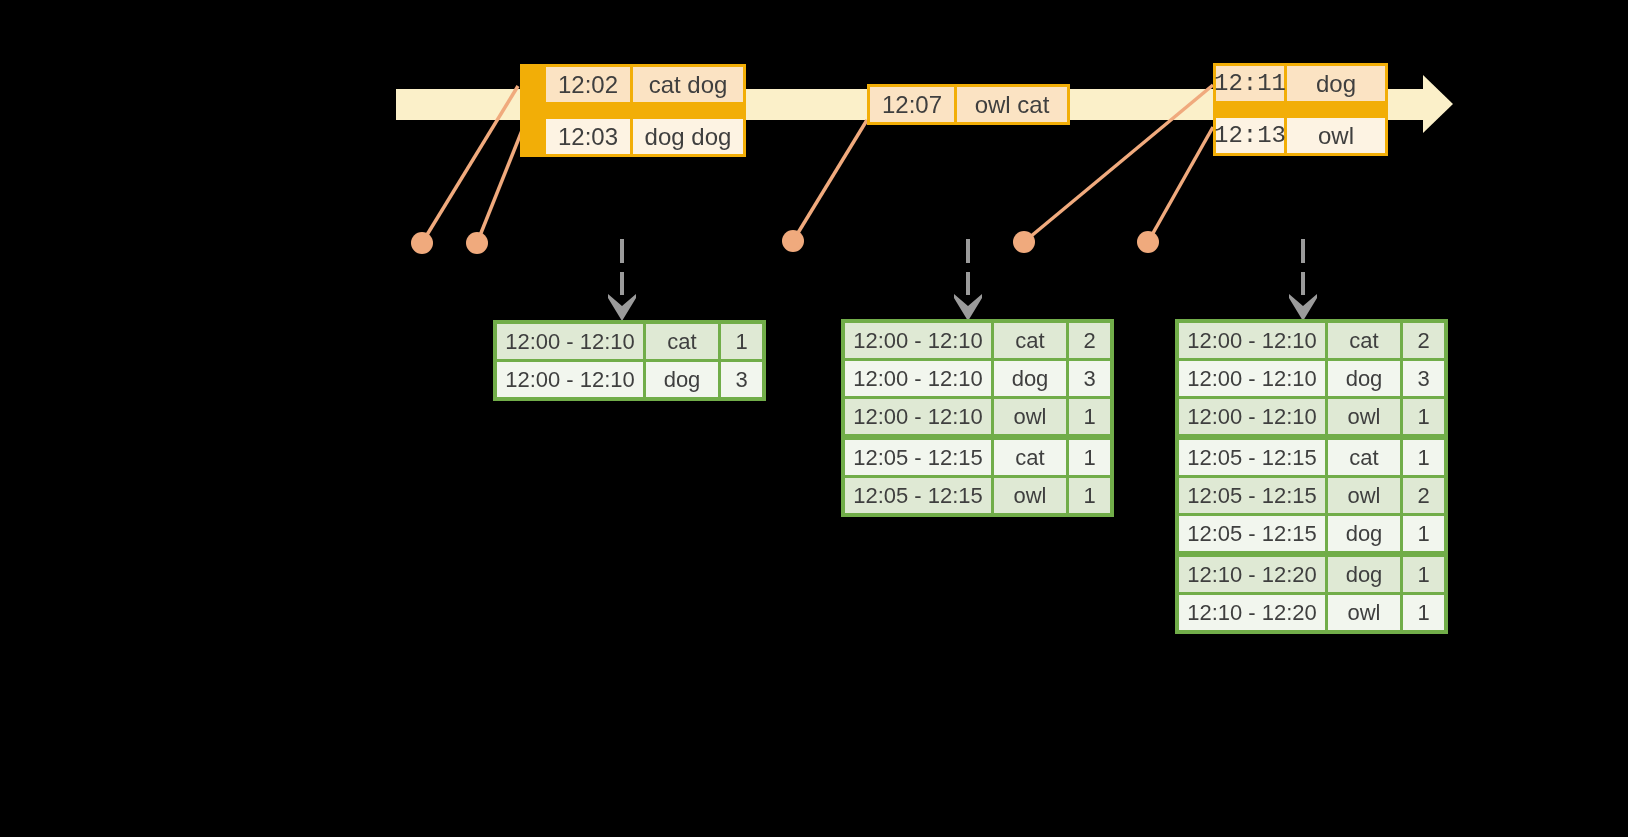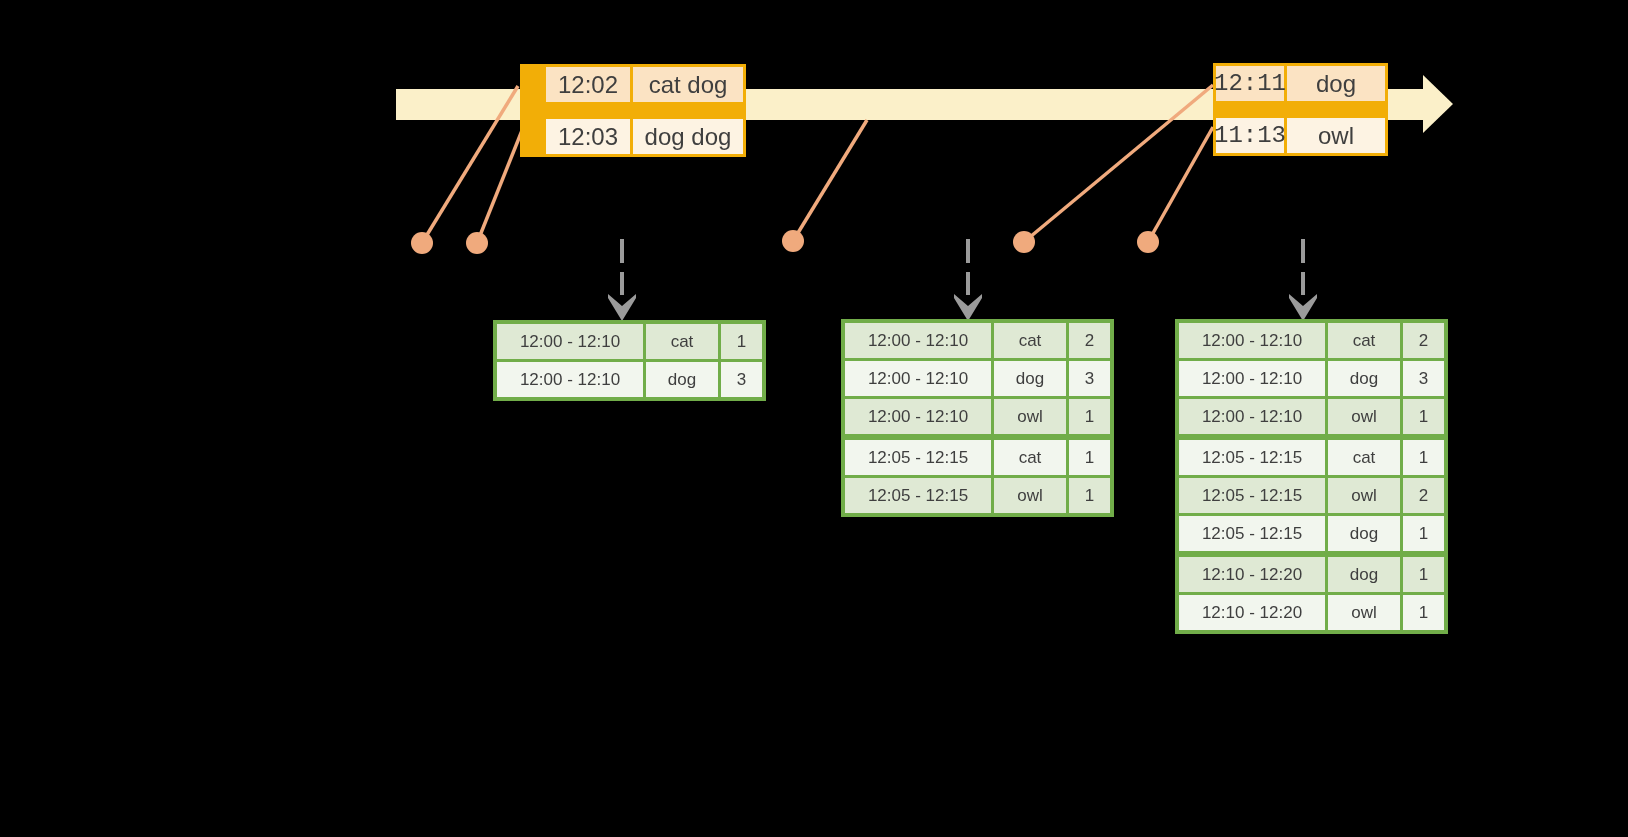--- a/index.html
+++ b/index.html
@@ -57,21 +57,21 @@
     flex-direction: column;
     gap: 3px;
   }
   .grow { display: flex; gap: 3px; }
   .grow.gsep { margin-top: 3px; }
   .gcell {
     height: 35px;
     display: flex;
     align-items: center;
     justify-content: center;
-    font-size: 17px;
+    font-size: 22px;
     color: #3f3f3f;
   }
   .gc-time  { width: 146px; }
   .gc-word  { width: 72px; }
   .gc-count { width: 41px; }
   .g-dark  { background: #dfe9d4; }
   .g-light { background: #f2f6ee; }
 </style>
 </head>
 <body>
@@ -113,28 +113,34 @@
     <div class="orow">
       <div class="ocell oc-time o-dark">12:02</div>
       <div class="ocell oc-words o-dark">cat dog</div>
     </div>
     <div class="orow">
       <div class="ocell oc-time o-light">12:03</div>
       <div class="ocell oc-words o-light">dog dog</div>
     </div>
   </div>
 
+  <div class="otable" style="left:867px; top:84px;">
+    <div class="orow">
+      <div class="ocell oc-time o-dark">12:07</div>
+      <div class="ocell oc-words o-dark">owl cat</div>
+    </div>
+  </div>
 
   <div class="otable narrow" style="left:1213px; top:63px;">
     <div class="orow">
       <div class="ocell oc-time o-dark">12:11</div>
       <div class="ocell oc-words o-dark">dog</div>
     </div>
     <div class="orow">
-      <div class="ocell oc-time o-light">11:13</div>
+      <div class="ocell oc-time o-light">12:13</div>
       <div class="ocell oc-words o-light">owl</div>
     </div>
   </div>
 
   <div class="gtable" style="left:493px; top:320px;">
     <div class="grow">
       <div class="gcell gc-time g-dark">12:00 - 12:10</div>
       <div class="gcell gc-word g-dark">cat</div>
       <div class="gcell gc-count g-dark">1</div>
     </div>

